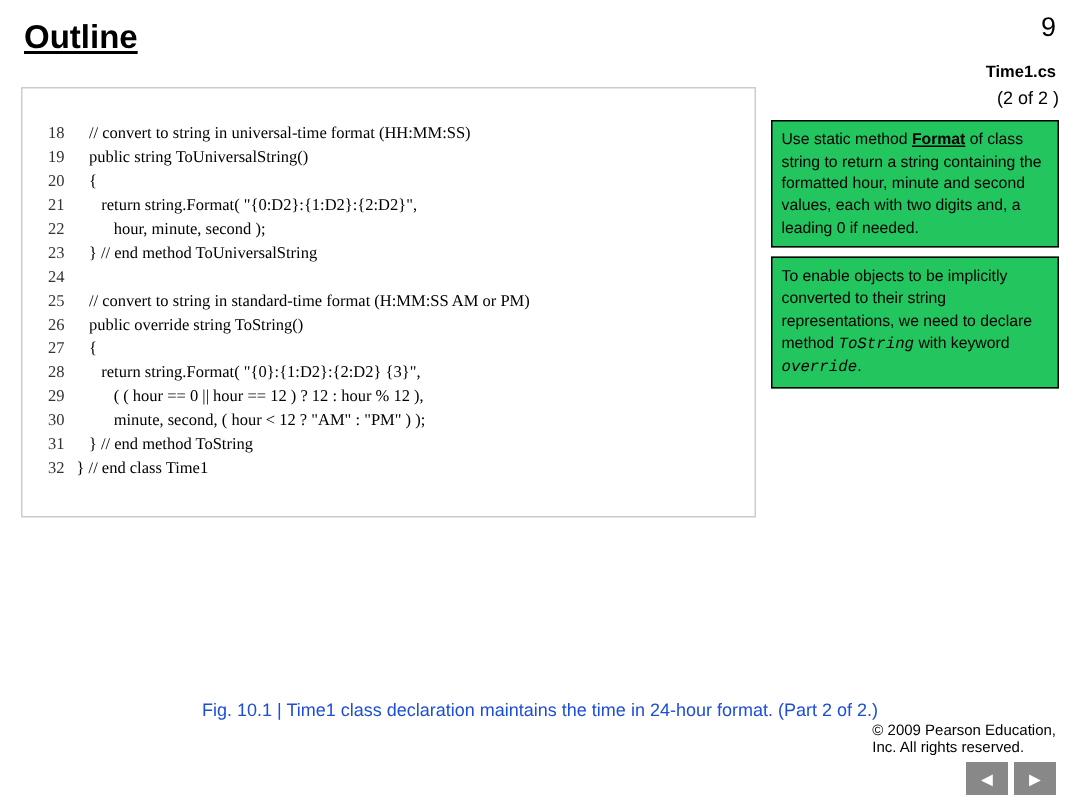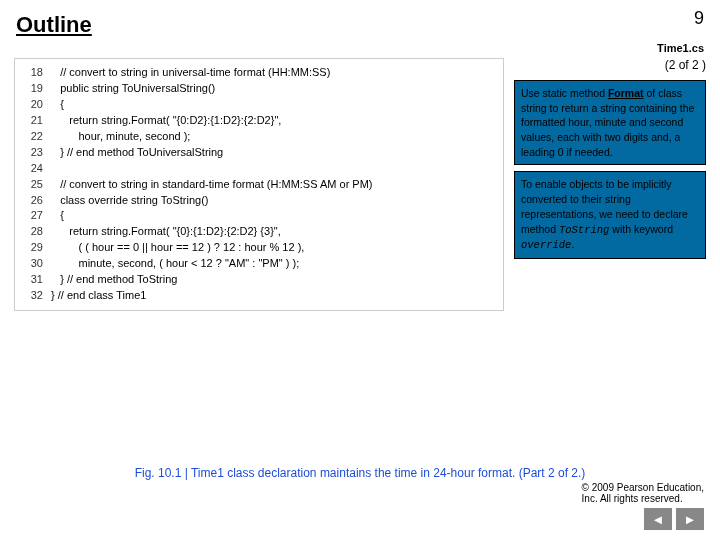--- a/index.html
+++ b/index.html
@@ -39,26 +39,26 @@
       font-size: 11px;
       color: #000;
       font-weight: bold;
       margin-bottom: 4px;
     }
 
     
     #code-block {
       flex: 1;
       background: #fff;
-      font-family: Liberation Sans, sans-serif;
+      font-family: Liberation Serif, serif;
       font-size: 11px;
       line-height: 1.45;
       color: #000;
       border: 1px solid #ccc;
-      padding: 6px 8px;
+      padding: 23px 8px;
       min-width: 0;
     }
     .code-line {
       display: flex;
       gap: 8px;
       white-space: pre;
     }
     .line-num {
       color: #333;
       min-width: 20px;
@@ -72,21 +72,21 @@
 
     .page-of {
       font-size: 12px;
       color: #000;
       text-align: right;
       margin-bottom: 2px;
     }
 
     .annotation-box {
       border: 1px solid #000;
-      background: #0369a1;
+      background: #22c55e;
       font-size: 10.5px;
       color: #000;
       line-height: 1.4;
       padding: 5px 6px;
       font-family: Arial, sans-serif;
     }
     .annotation-box .highlight {
       font-weight: bold;
       text-decoration: underline;
     }
@@ -180,21 +180,21 @@
       <div id="code-block">
 
       <div class="code-line"><span class="line-num">18</span><span class="code-text">   // convert to string in universal-time format (HH:MM:SS)</span></div>
           <div class="code-line"><span class="line-num">19</span><span class="code-text">   public string ToUniversalString()</span></div>
           <div class="code-line"><span class="line-num">20</span><span class="code-text">   {</span></div>
           <div class="code-line"><span class="line-num">21</span><span class="code-text">      return string.Format( "{0:D2}:{1:D2}:{2:D2}",</span></div>
           <div class="code-line"><span class="line-num">22</span><span class="code-text">         hour, minute, second );</span></div>
           <div class="code-line"><span class="line-num">23</span><span class="code-text">   } // end method ToUniversalString</span></div>
           <div class="code-line"><span class="line-num">24</span><span class="code-text"></span></div>
           <div class="code-line"><span class="line-num">25</span><span class="code-text">   // convert to string in standard-time format (H:MM:SS AM or PM)</span></div>
-          <div class="code-line"><span class="line-num">26</span><span class="code-text">   class override string ToString()</span></div>
+          <div class="code-line"><span class="line-num">26</span><span class="code-text">   public override string ToString()</span></div>
           <div class="code-line"><span class="line-num">27</span><span class="code-text">   {</span></div>
           <div class="code-line"><span class="line-num">28</span><span class="code-text">      return string.Format( "{0}:{1:D2}:{2:D2} {3}",</span></div>
           <div class="code-line"><span class="line-num">29</span><span class="code-text">         ( ( hour == 0 || hour == 12 ) ? 12 : hour % 12 ),</span></div>
           <div class="code-line"><span class="line-num">30</span><span class="code-text">         minute, second, ( hour &lt; 12 ? "AM" : "PM" ) );</span></div>
           <div class="code-line"><span class="line-num">31</span><span class="code-text">   } // end method ToString</span></div>
           <div class="code-line"><span class="line-num">32</span><span class="code-text">} // end class Time1</span></div>
         </div>
     </div>
     <div id="right-col">
       <div class="page-of">(2 of 2 )</div>

